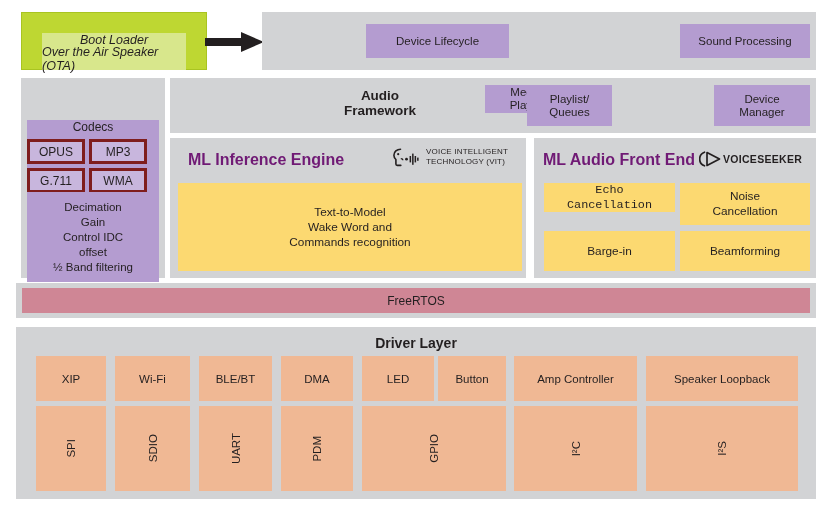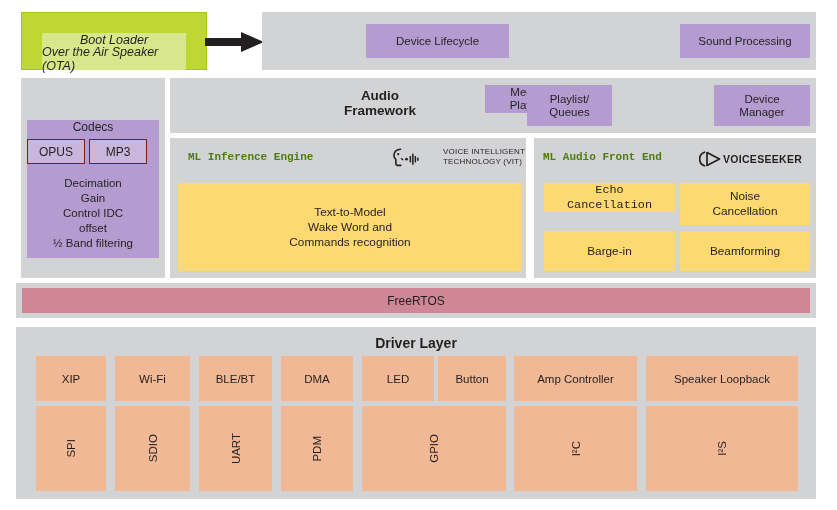--- a/index.html
+++ b/index.html
@@ -46,54 +46,54 @@
   #codec-panel{left:21px;top:78px;width:144px;height:200px;}
   #codec-box{
     position:absolute;left:27px;top:84px;width:132px;height:84px;
     background:#b49cd0;box-sizing:border-box;margin-top:36px;
   }
   #codec-title{
     text-align:center;font-size:12px;margin-bottom:5px;color:#231f20;
   }
   .codec-grid{display:flex;flex-wrap:wrap;gap:4px;}
   .codec-cell{
-    width:58px;height:25px;background:#c8b6dd;border:1px solid #7f1d1d;
+    width:58px;height:25px;background:#c8b6dd;border:3px solid #7f1d1d;
     display:flex;align-items:center;justify-content:center;
     font-size:12px;box-sizing:border-box;
   }
   #decimation-box{
-    position:absolute;left:27px;top:168px;width:132px;height:90px;
+    position:absolute;left:27px;top:192px;width:132px;height:90px;
     background:#b49cd0;display:flex;align-items:center;justify-content:center;
     text-align:center;font-size:11.5px;line-height:15px;padding:0 24px;box-sizing:border-box;
   }
 
   #af-panel{left:170px;top:78px;width:646px;height:55px;}
   #af-title{
     position:absolute;left:330px;top:88px;width:100px;
     font-size:13.5px;font-weight:bold;line-height:15px;text-align:center;
   }
   #mlinf-panel{
     position:absolute;left:170px;top:138px;width:360px;height:140px;
     background:#d2d3d5;box-sizing:border-box;border-right:4px solid #ffffff;
   }
   #mlafe-panel{
     position:absolute;left:534px;top:138px;width:282px;height:140px;
     background:#d2d3d5;box-sizing:border-box;
   }
   .sect-title{
-    position:absolute;font-size:11px;font-weight:bold;color:#4d7c0f;font-family:Liberation Mono, monospace;
+    position:absolute;font-size:16px;font-weight:bold;color:#701a75;
   }
   .yellow{
     background:#fcd971;display:flex;align-items:center;justify-content:center;
     text-align:center;font-size:11.8px;line-height:15px;color:#231f20;
     position:absolute;box-sizing:border-box;
   }
 
   
-  #vit-logo{position:absolute;left:388px;top:146px;display:flex;align-items:center;gap:21px;}
+  #vit-logo{position:absolute;left:388px;top:146px;display:flex;align-items:center;gap:4px;}
   #vit-text{font-size:8px;line-height:10px;color:#231f20;letter-spacing:.2px;}
   
   #vs-logo{position:absolute;left:699px;top:150px;display:flex;align-items:center;gap:0;}
   #vs-text{font-size:10.5px;font-weight:bold;letter-spacing:.3px;color:#231f20;}
 
   
   #rtos-panel{left:16px;top:283px;width:800px;height:35px;}
   #rtos-bar{
     position:absolute;left:22px;top:288px;width:788px;height:25px;
     background:#cf8695;display:flex;align-items:center;justify-content:center;

